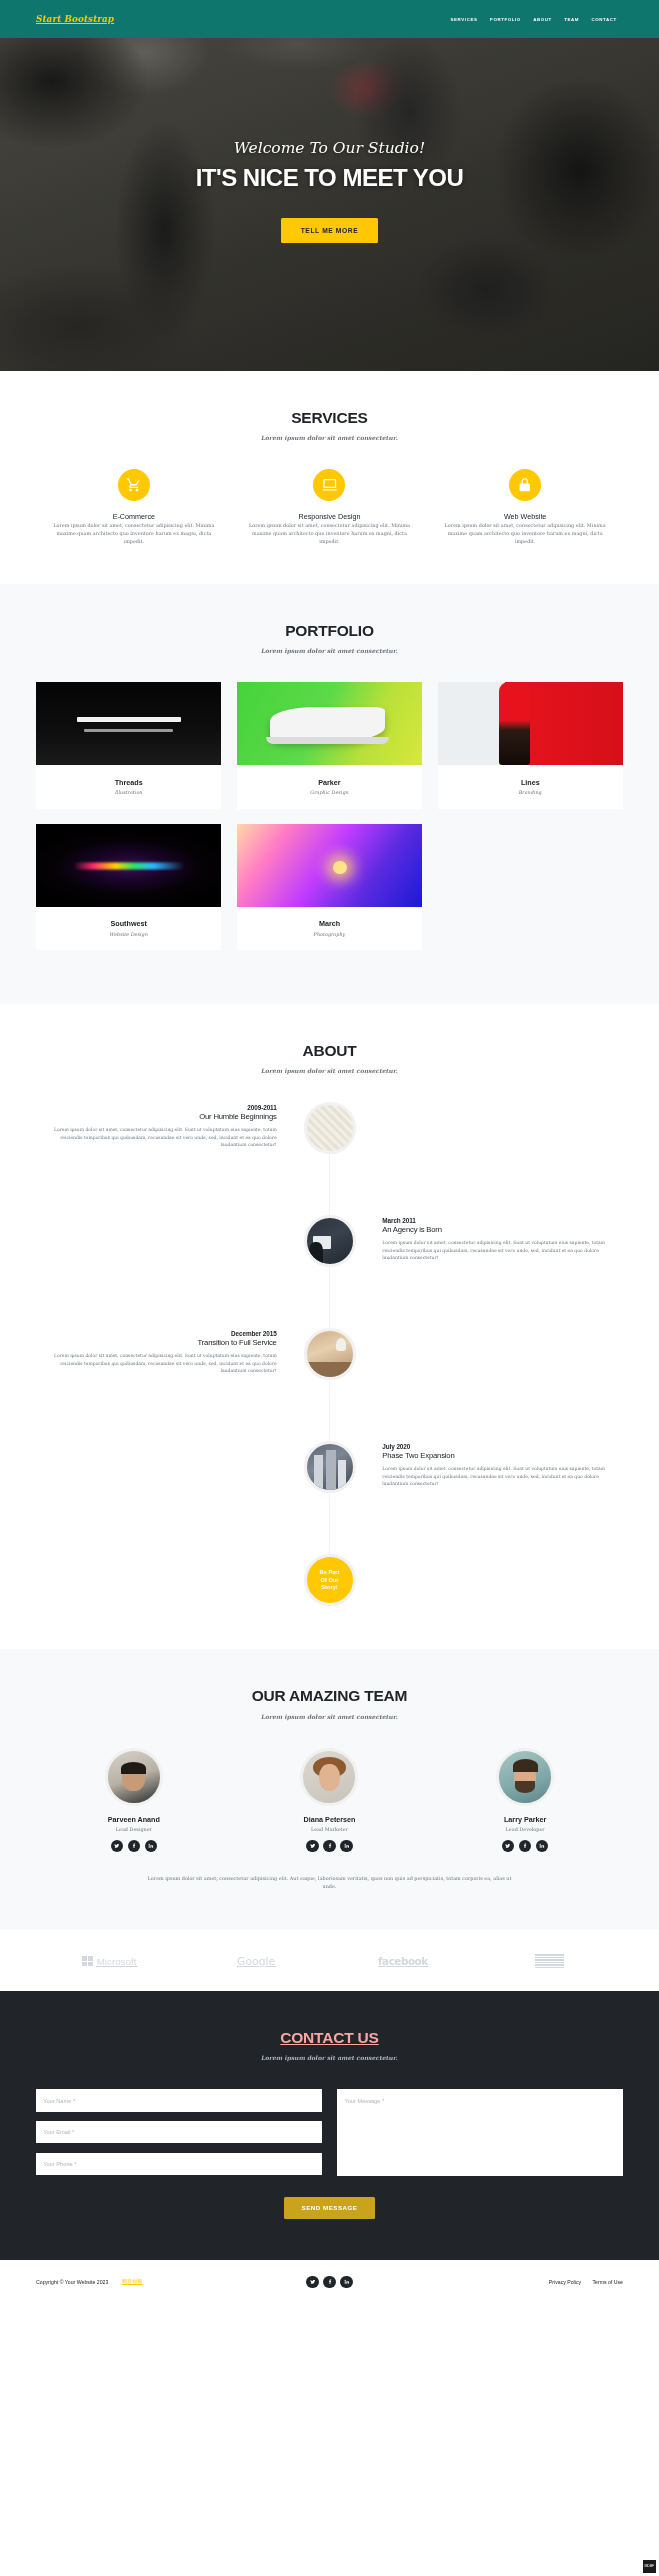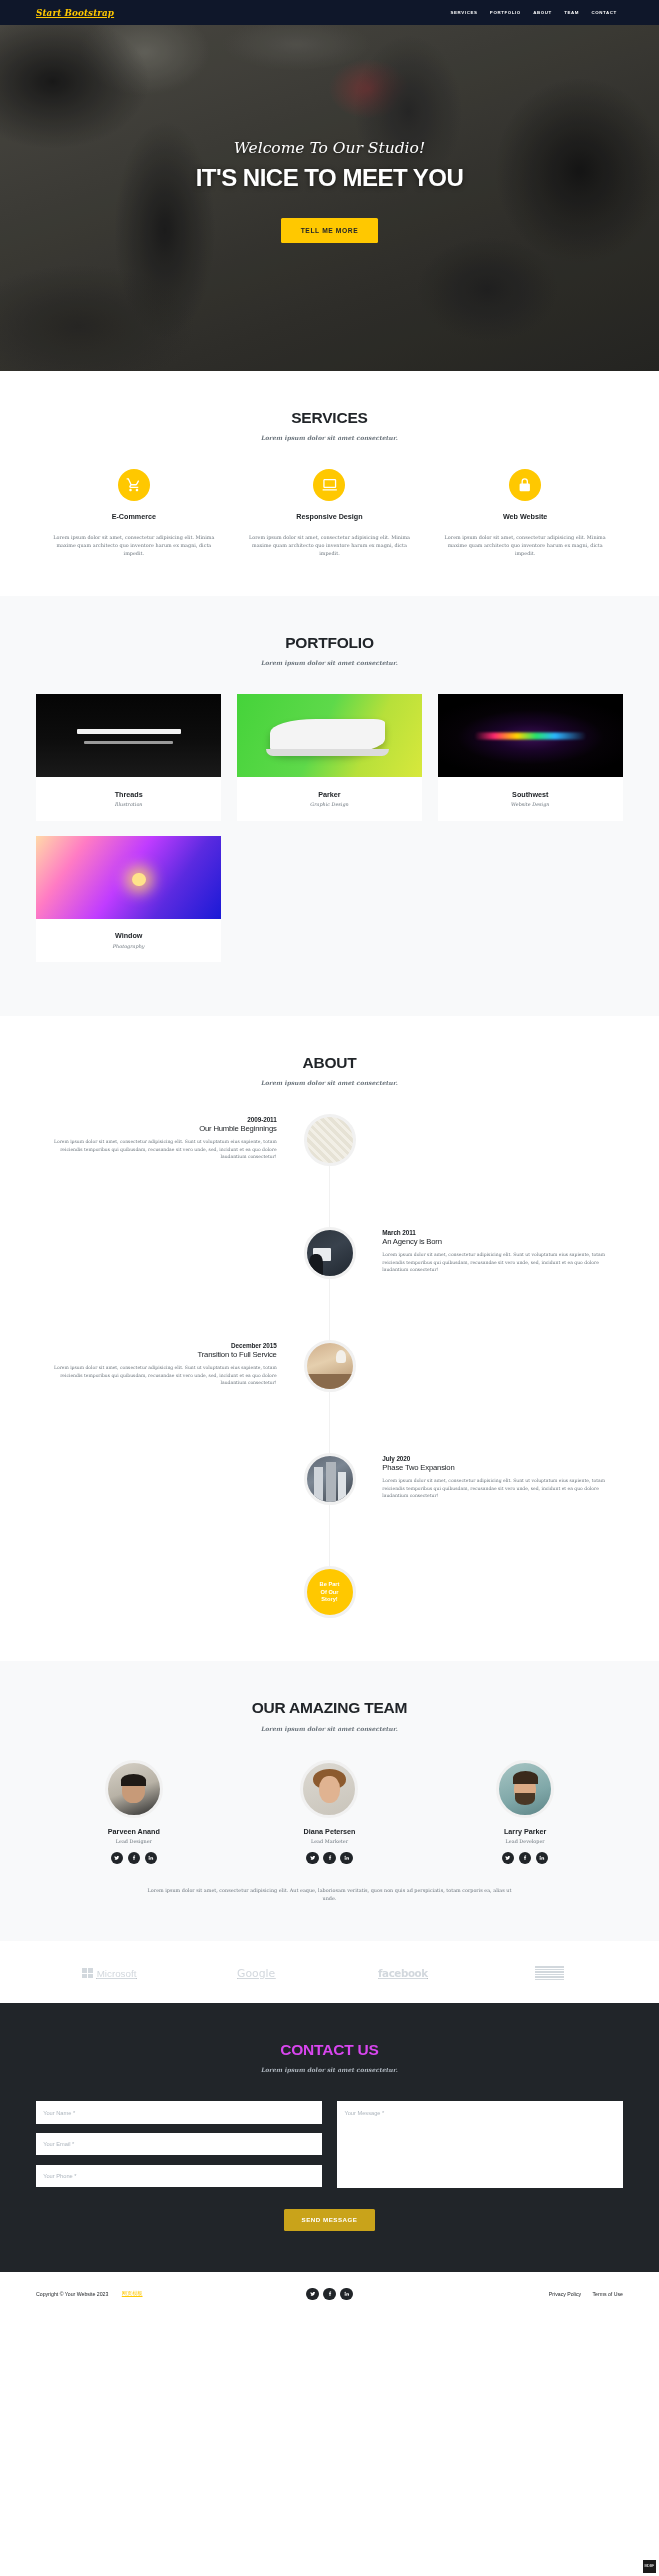--- a/index.html
+++ b/index.html
@@ -8,22 +8,22 @@
     font-family: "Liberation Sans", sans-serif;
     background: #fff;
     color: #212529;
     -webkit-font-smoothing: antialiased;
   }
   .container { width: 587px; margin: 0 auto; }
 
   
   .navbar {
     position: absolute; top: 0; left: 0; right: 0; z-index: 50;
-    height: 25px;
-    background: #0f172a;
+    height: 38px;
+    background: #0f766e;
     display: flex; align-items: center;
   }
   .navbar-inner {
     width: 587px; margin: 0 auto;
     display: flex; align-items: center; justify-content: space-between;
   }
   .brand {
     font-family: "DejaVu Serif", serif;
     font-style: italic; font-weight: bold;
     font-size: 8.8px; color: #ffc800;
@@ -97,36 +97,36 @@
     margin-bottom: 7.2px;
   }
   .section-subheading {
     text-align: center;
     font-family: "DejaVu Serif", serif;
     font-style: italic;
     font-size: 6px;
     color: #6c757d;
     margin-bottom: 28px;
   }
-  .text-white { color: #d946ef; }
+  .text-white { color: #fca5a5; text-decoration: underline; }
   .text-muted-light { color: #adb5bd; }
 
   
   .row3 { display: flex; gap: 0; }
   .col3 { width: 33.3333%; padding: 0 7.7px; text-align: center; }
   .svc-icon-wrap {
     width: 32px; height: 32px;
     margin: 0 auto 11.3px;
     border-radius: 50%;
     background: #ffc800;
     display: flex; align-items: center; justify-content: center;
     color: #fff;
   }
   .svc-icon-wrap svg { width: 15.5px; height: 15.5px; fill: #fff; }
-  .svc-title { font-size: 7.2px; font-weight: bold; margin-bottom: 13px; }
+  .svc-title { font-size: 7.2px; font-weight: normal; margin-bottom: 1px; }
   .svc-text {
     font-family: "DejaVu Serif", serif;
     font-size: 4.9px; line-height: 1.6; color: #6c757d;
     padding: 0 8.2px;
   }
 
   
   .pf-grid { display: flex; flex-wrap: wrap; margin: 0 -7.7px; }
   .pf-col { width: 33.3333%; padding: 0 7.7px; margin-bottom: 15.5px; }
   .pf-item { background: #fff; }
@@ -430,41 +430,52 @@
               <span class="sole"></span>
           </div>
           <div class="pf-caption">
             <div class="pf-name">Parker</div>
             <div class="pf-cat">Graphic Design</div>
           </div>
         </div>
       </div>
 
 
+      <div class="pf-col">
+        <div class="pf-item">
+          <div class="pf-img art-lines">
+            <span class="bottle"></span>
+          </div>
+          <div class="pf-caption">
+            <div class="pf-name">Lines</div>
+            <div class="pf-cat">Branding</div>
+          </div>
+        </div>
+      </div>
 
       <div class="pf-col">
         <div class="pf-img-wrap"></div>
         <div class="pf-item">
           <div class="pf-img art-southwest">
             <span class="beam"></span>
           </div>
           <div class="pf-caption">
             <div class="pf-name">Southwest</div>
             <div class="pf-cat">Website Design</div>
           </div>
         </div>
       </div>
 
       <div class="pf-col">
         <div class="pf-item">
           <div class="pf-img art-window">
             <span class="sun"></span>
           </div>
           <div class="pf-caption">
-            <div class="pf-name">Window</div>
+            <div class="pf-name">March</div>
             <div class="pf-cat">Photography</div>
           </div>
         </div>
       </div>
 
     </div>
   </div>
 </section>
 
 <section class="page-section">

